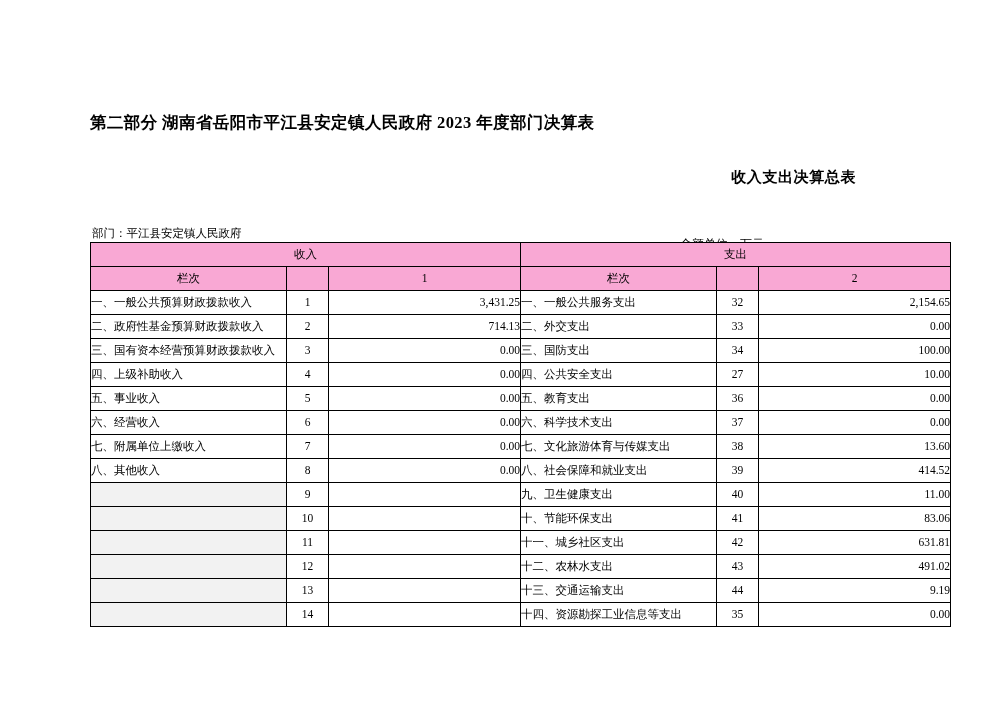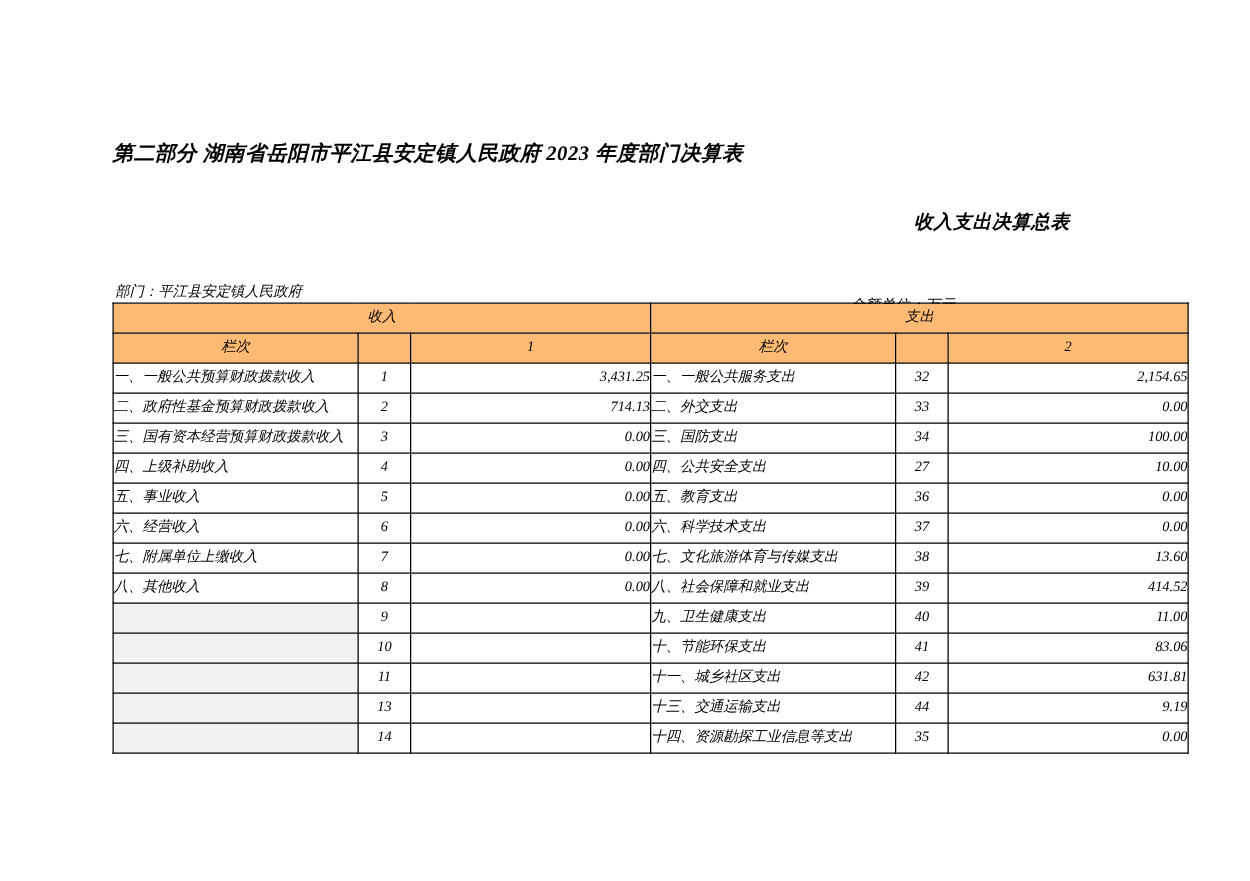--- a/index.html
+++ b/index.html
@@ -13,21 +13,20 @@
     font-family: "Liberation Serif", "DejaVu Serif", serif;
     color: #000000;
     position: relative;
     overflow: hidden;
   }
   .page {
     position: relative;
     width: 856px;
     height: 705px;
     box-sizing: border-box;
-    font-style: italic;
   }
   .doc-title {
     position: absolute;
     left: 90px;
     top: 112px;
     font-size: 16.5px;
     font-weight: bold;
     letter-spacing: 0.4px;
     white-space: nowrap;
   }
@@ -72,21 +71,21 @@
   table.main td {
     border: 1px solid #000000;
     padding: 0;
     height: 23px;
     line-height: 23px;
     vertical-align: middle;
     white-space: nowrap;
     overflow: hidden;
   }
   .hdr {
-    background: #fdba74;
+    background: #f9a8d4;
     text-align: center;
   }
   .c-item { width: 196px; }
   .c-line { width: 42px; }
   .c-amt  { width: 192px; }
   .txt-l {
     text-align: left;
     padding-left: 5px;
   }
   .txt-c { text-align: center; }
@@ -217,20 +216,28 @@
       <tr>
         <td class="txt-l empty"></td>
         <td class="txt-c">11</td>
         <td class="txt-r"></td>
         <td class="txt-l">十一、城乡社区支出</td>
         <td class="txt-c">42</td>
         <td class="txt-r">631.81</td>
       </tr>
       <tr>
         <td class="txt-l empty"></td>
+        <td class="txt-c">12</td>
+        <td class="txt-r"></td>
+        <td class="txt-l">十二、农林水支出</td>
+        <td class="txt-c">43</td>
+        <td class="txt-r">491.02</td>
+      </tr>
+      <tr>
+        <td class="txt-l empty"></td>
         <td class="txt-c">13</td>
         <td class="txt-r"></td>
         <td class="txt-l">十三、交通运输支出</td>
         <td class="txt-c">44</td>
         <td class="txt-r">9.19</td>
       </tr>
       <tr>
         <td class="txt-l empty"></td>
         <td class="txt-c">14</td>
         <td class="txt-r"></td>

